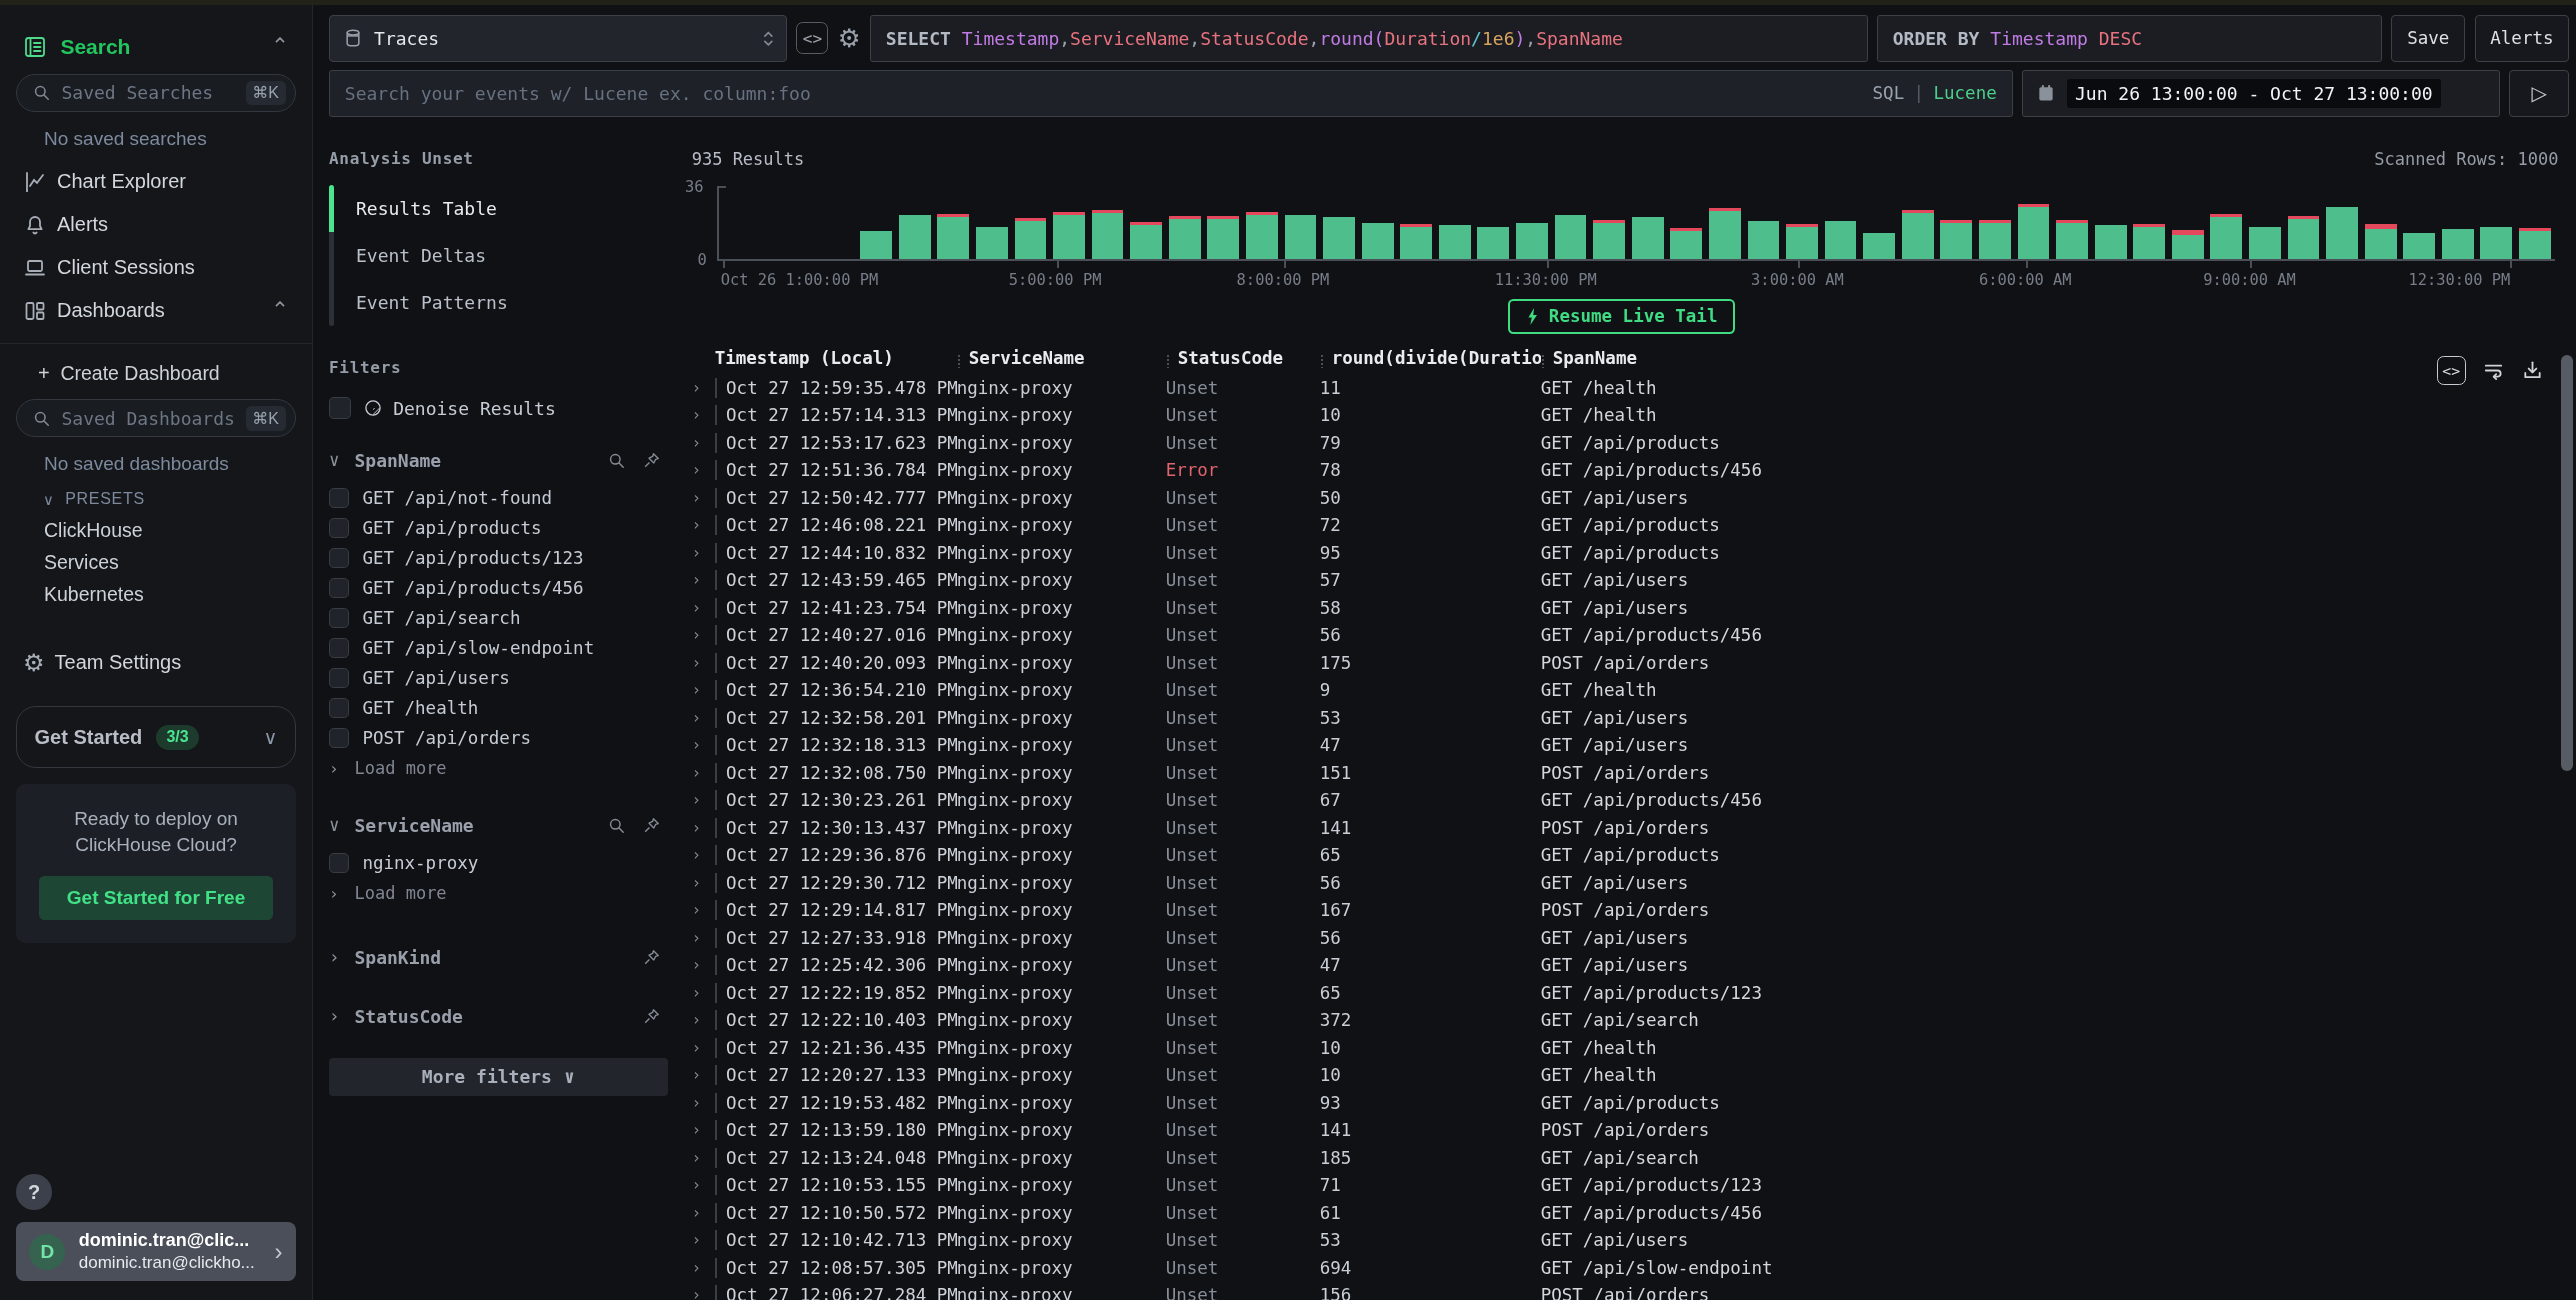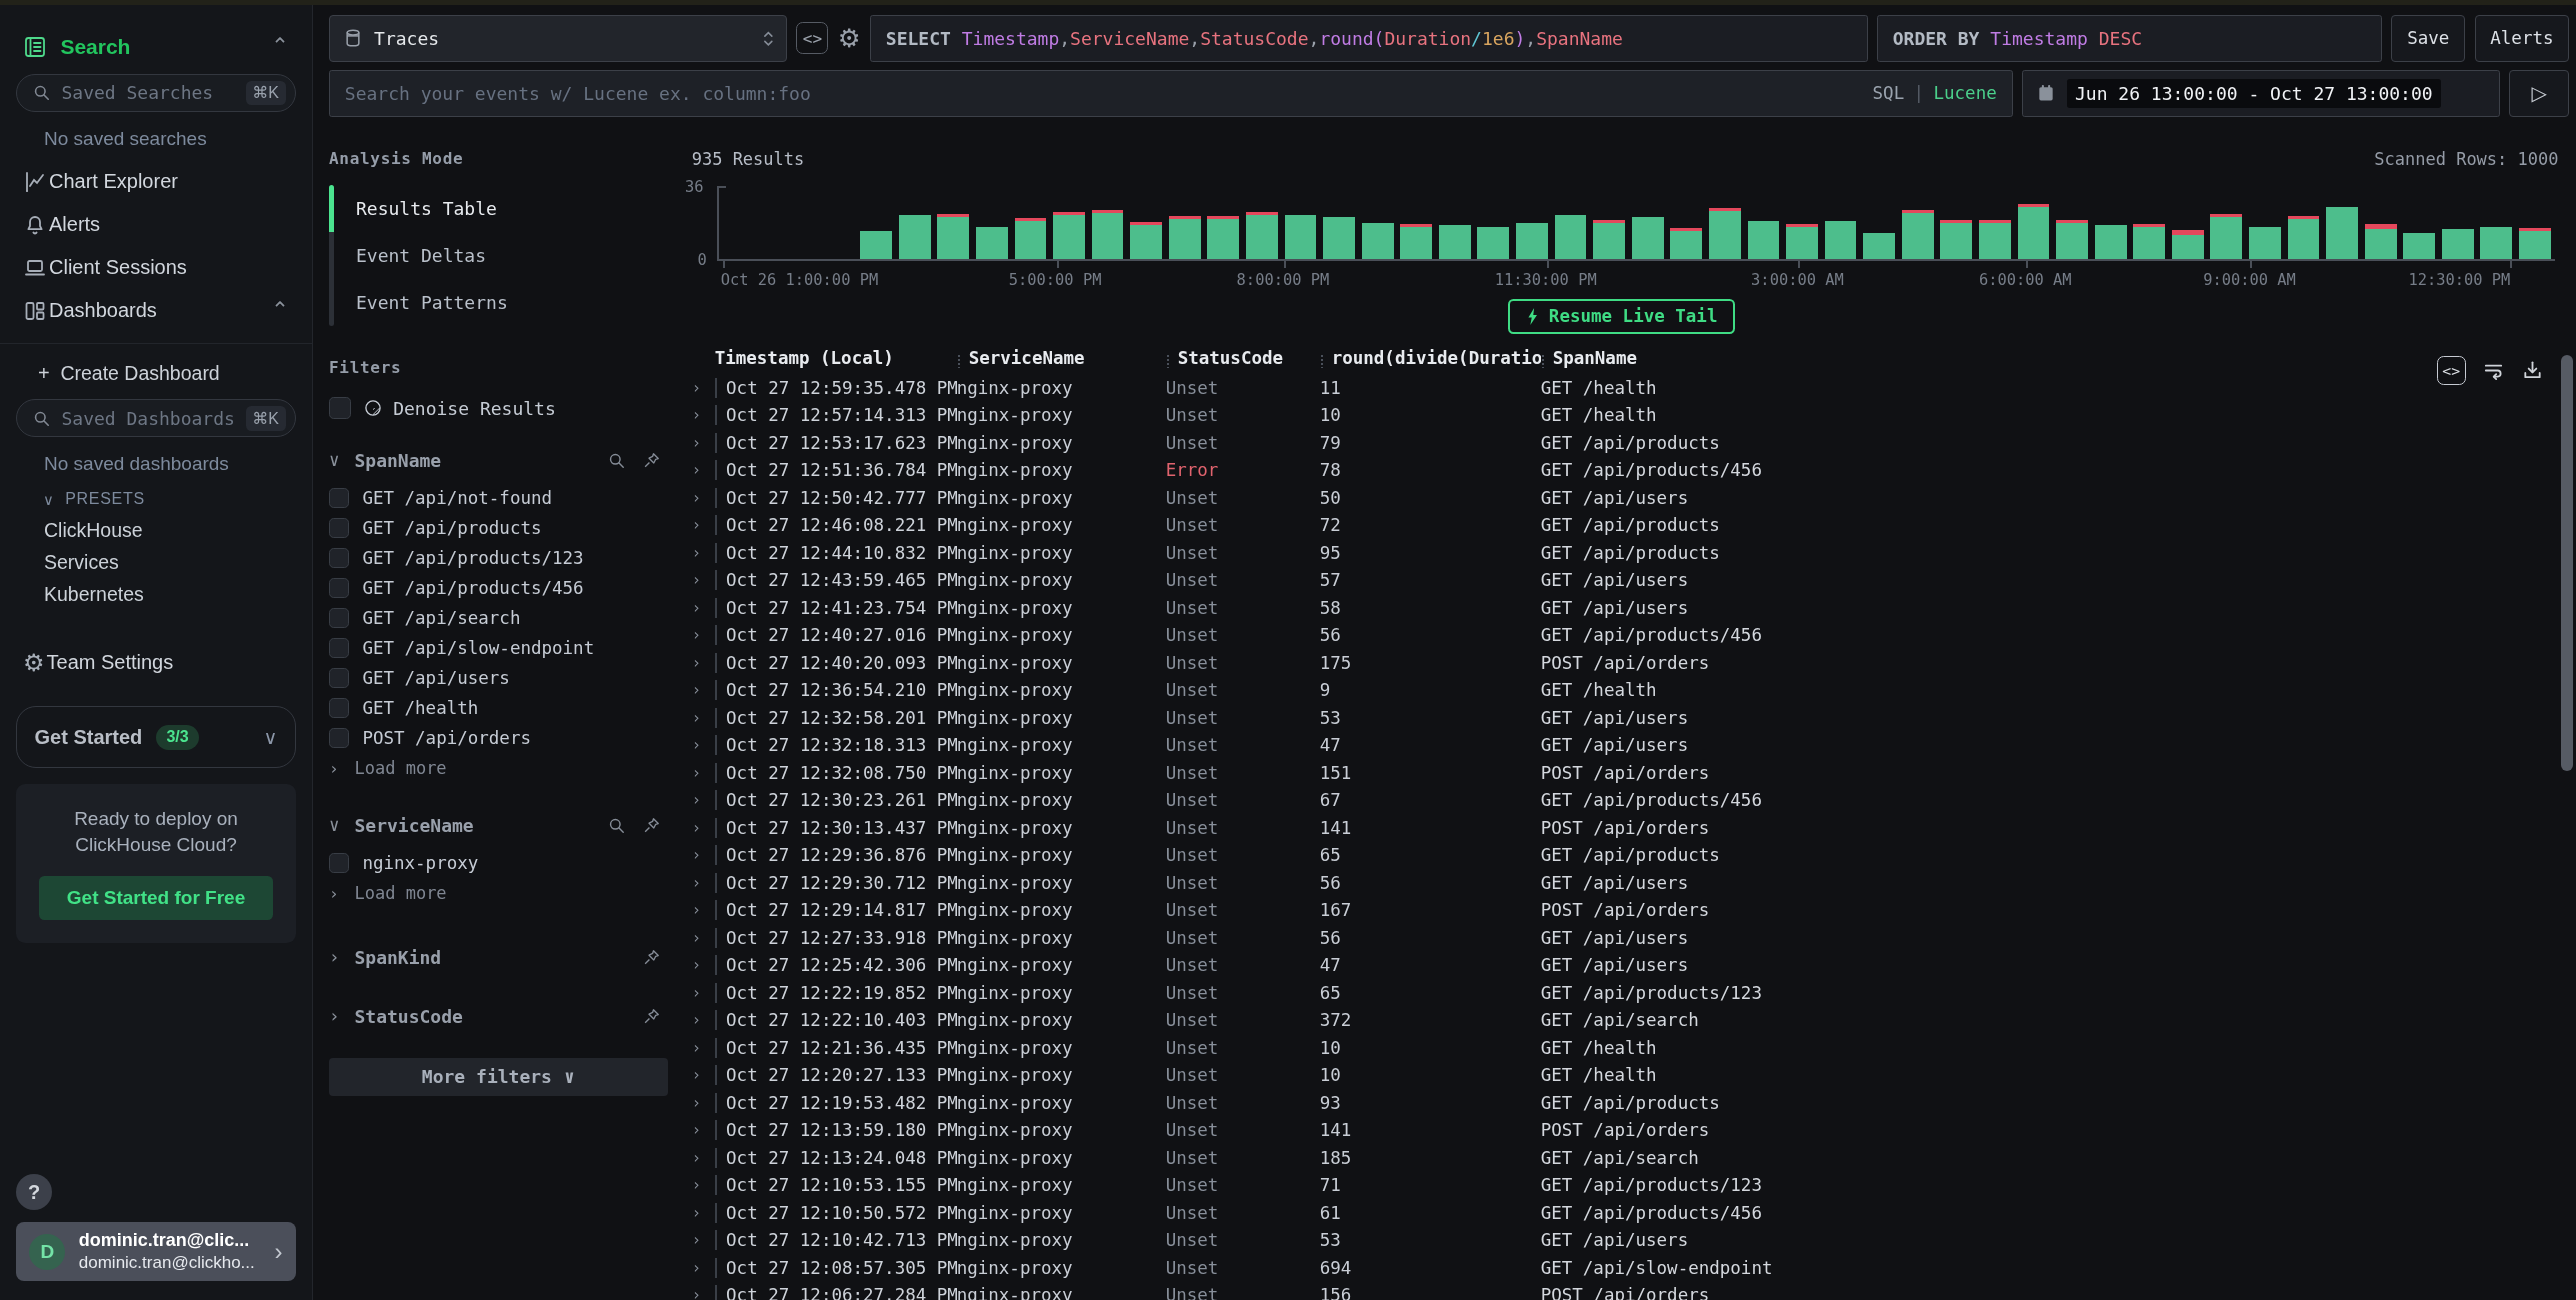--- a/index.html
+++ b/index.html
@@ -16,21 +16,21 @@
   .collapse-btn { margin-left:auto; cursor:pointer; }
   .nav-search-row { display:flex; align-items:center; padding:0 23px; margin-top:29.5px; }
   .nav-search-label { color:#22c55e; font-size:21px; font-weight:bold; margin-left:13.4px; }
   .chev-up { margin-left:auto; color:#8a919b; font-size:21.5px; line-height:13.4px; }
   .pill-input { margin:14.8px 16px 0; height:38px; border:1.3px solid #33373f; border-radius:19px; background:#191c21; display:flex; align-items:center; padding:0 9.4px 0 14.8px; }
   .pill-ph { color:#6d7684; font-family:"DejaVu Sans Mono",monospace; font-size:18px; margin-left:10.7px; }
   .kbd { margin-left:auto; background:#262a32; border-radius:5.4px; padding:2.7px 6.7px; color:#9aa2ad; font-size:16px; }
   .muted-line { color:#7d8a9d; font-size:19px; padding:16px 0 0 44px; }
   .nav-list { margin-top:10.7px; }
   .nav-item { display:flex; align-items:center; padding:0 23px; height:43px; color:#d2d7de; font-size:20px; cursor:pointer; }
-  .nav-label { margin-left:2px; }
+  .nav-label { margin-left:10px; }
   .divider { border-top:1.3px solid #22252b; margin-top:10.7px; }
   .create-dash { display:flex; align-items:center; padding:17.5px 0 0 38px; color:#cdd2d9; font-size:19.5px; }
   .plus { margin-right:10.7px; color:#cdd2d9; font-size:20px; }
   .presets-row { display:flex; align-items:center; padding:14.8px 0 0 43px; color:#7d8a9d; font-size:16px; letter-spacing:0.7px; }
   .presets-chev { margin-right:10.7px; font-size:14.8px; }
   .preset-item { padding-left:44px; font-size:19.5px; color:#ccd2d9; height:32px; display:flex; align-items:center; cursor:pointer; }
   .preset-list { margin-top:6.7px; }
   .team-row { display:flex; align-items:center; padding:0 23px; margin-top:38px; color:#d2d7de; font-size:20px; }
   .gear-glyph { font-size:24px; color:#a7aeb8; }
   .gs-box { margin:29.5px 16px 0; border:1.3px solid #33373f; border-radius:20px; padding:17.5px 17.5px; display:flex; align-items:center;text-align:center; }
@@ -332,21 +332,21 @@
           </span>
           <span class="date-text">Jun 26 13:00:00 - Oct 27 13:00:00</span>
         </div>
         <div class="play-btn">▷</div>
       </div>
     </header>
 
     <div class="content">
 
       <div class="filters">
-        <div class="panel-label">Analysis Mode</div>
+        <div class="panel-label">Analysis Unset</div>
         <div class="modes">
             <div class="mode active">
               <span>Results Table</span>
             </div>
             <div class="mode">
               <span>Event Deltas</span>
             </div>
             <div class="mode">
               <span>Event Patterns</span>
             </div>

